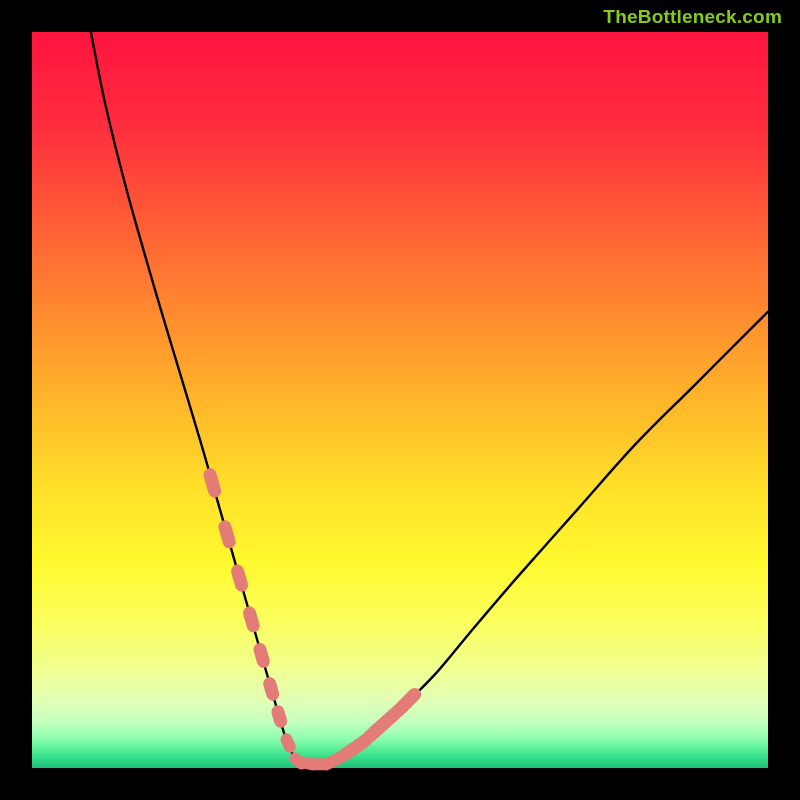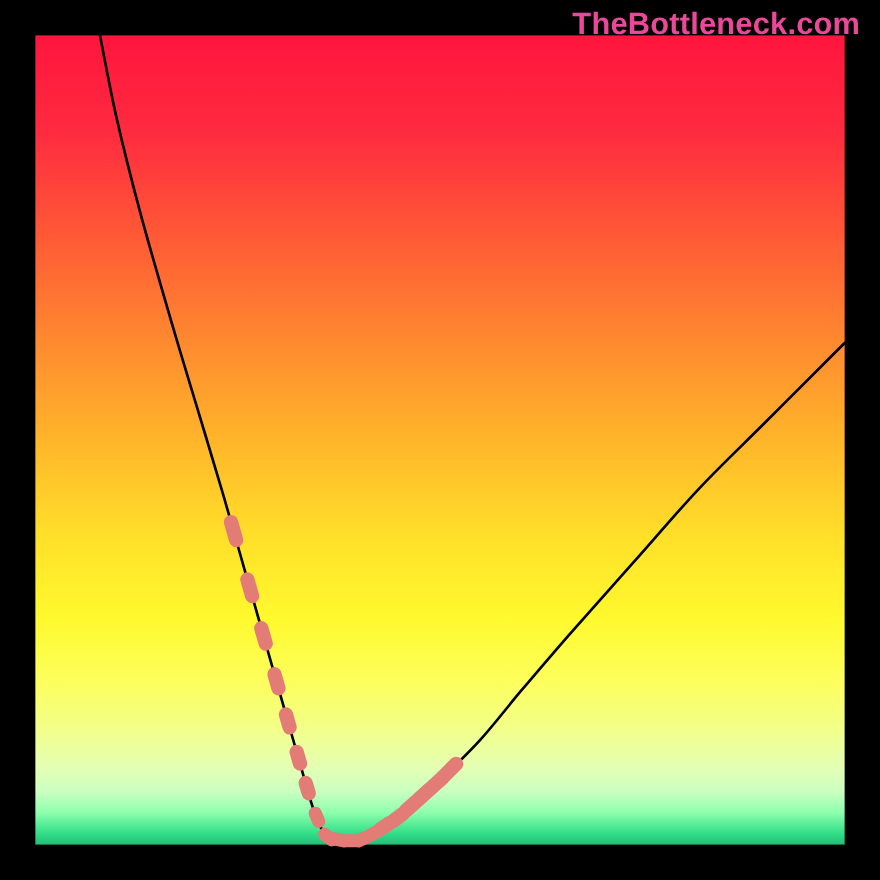--- a/index.html
+++ b/index.html
@@ -34,22 +34,22 @@
     position: absolute;
     inset: 0;
     width: 100%;
     height: 100%;
     overflow: visible;
   }
   .watermark {
     position: absolute;
     top: 6px;
     right: 18px;
-    color: #ec4899;
-    font-size: 28px;
+    color: #84cc16;
+    font-size: 19px;
     font-weight: 600;
     letter-spacing: 0.2px;
     user-select: none;
     text-align: center;
   }
 </style>
 </head>
 <body>
 
 <div class="frame">

